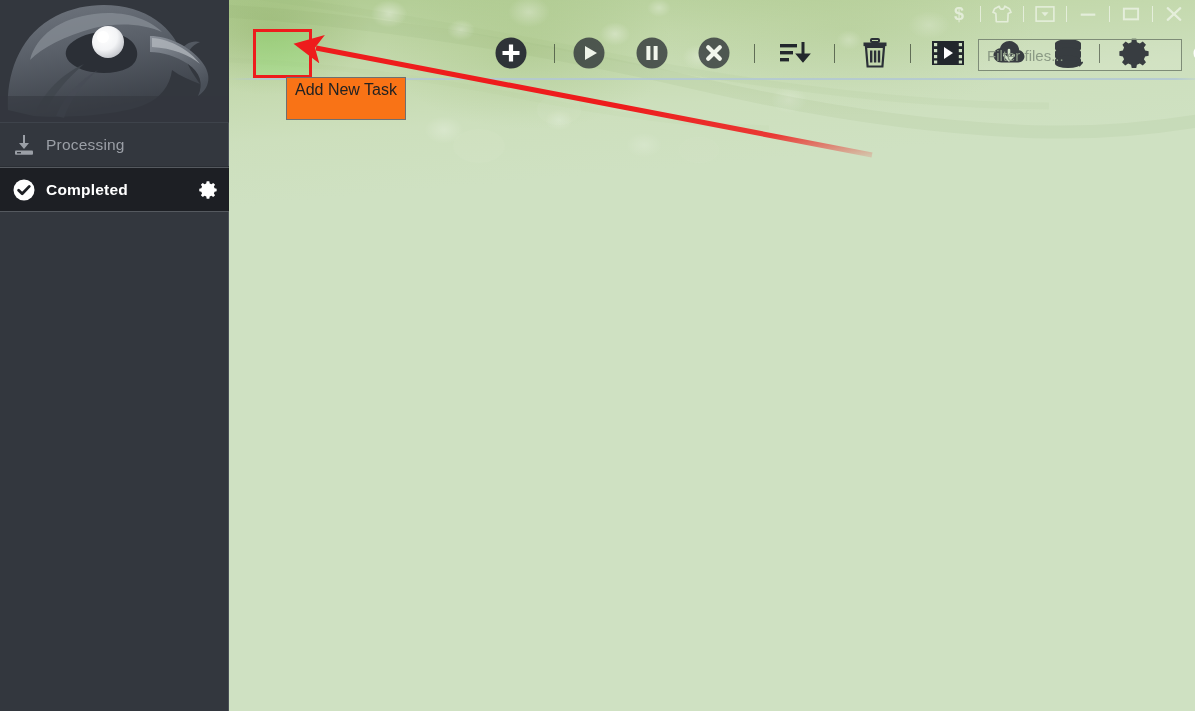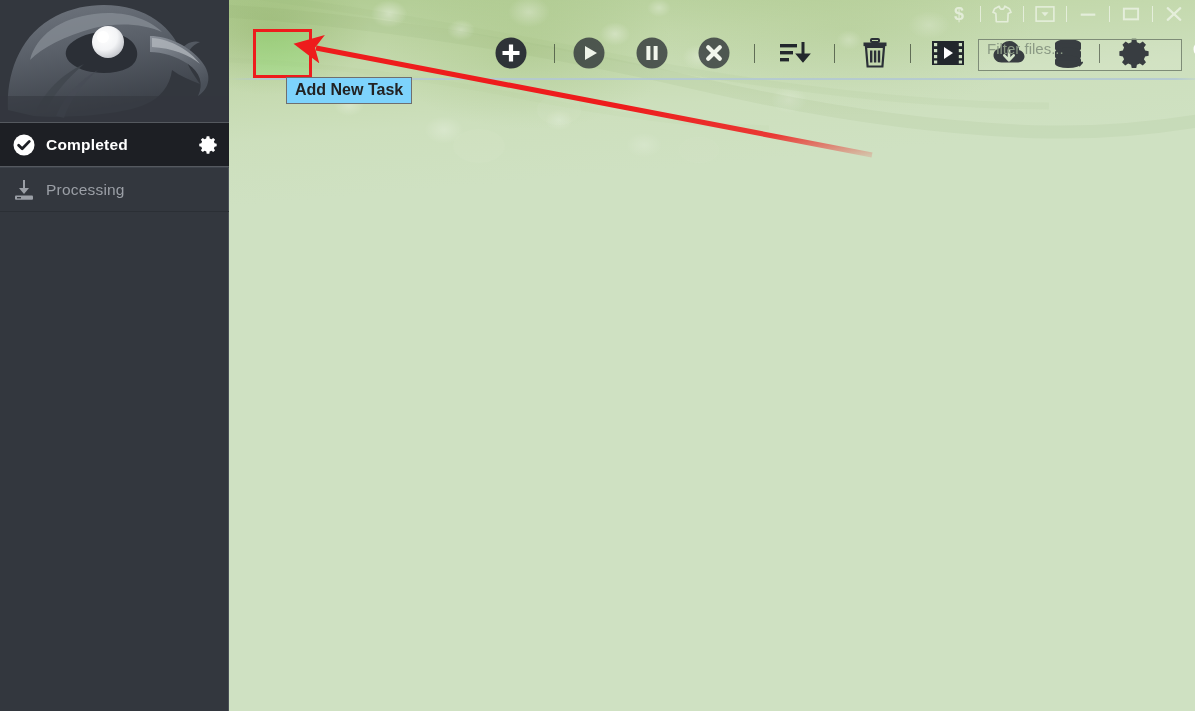--- a/index.html
+++ b/index.html
@@ -193,21 +193,21 @@
   #filter-box {
     position: absolute;
     left: 749px;
     top: 11px;
     width: 204px;
     height: 32px;
     border: 1px solid #7e8c77;
     background: rgba(255,255,255,.10);
     box-sizing: border-box;
     display: flex;
-    align-items: flex-start;
+    align-items: center;
     z-index: 22;
   }
   #filter-input {
     flex: 1;
     border: 0;
     outline: 0;
     background: transparent;
     font-family: "Liberation Sans", sans-serif;
     font-size: 15px;
     color: #4c5a48;
@@ -230,29 +230,28 @@
     height: 49px;
     border: 3px solid #ee1c1c;
     box-sizing: border-box;
     background: rgba(120,235,90,.22);
     z-index: 40;
   }
   #tooltip {
     position: absolute;
     left: 286px;
     top: 77px;
-    padding: 3px 8px 4px 8px;
-    background: #7dd3fc;
+    padding: 3px 8px 20px 8px;
+    background: #f97316;
     border: 1px solid #6f6f6f;
     font-size: 16px;
     color: #222;
     line-height: 18px;
     white-space: nowrap;
     z-index: 45;
-    font-weight: bold;
   }
   #annotation-arrow {
     position: absolute;
     left: 0; top: 0;
     width: 1195px;
     height: 711px;
     pointer-events: none;
     z-index: 50;
   }
 </style>
@@ -303,47 +302,47 @@
 
         <path d="M36,112 C44,92 62,74 84,64 C66,80 52,96 44,114 Z" fill="#41464e" opacity=".85"></path>
         <path d="M56,116 C64,96 80,80 98,70 C82,84 70,100 64,118 Z" fill="#474c55" opacity=".7"></path>
 
         <rect x="0" y="96" width="229" height="26" fill="#33373e" opacity="0.55"></rect>
       </svg>
     </div>
 
     <div style="position:absolute;left:0;top:122px;width:229px;">
 
+      <div class="nav-item">
+        <span class="nav-ico">
+          <svg width="24" height="24" viewBox="0 0 24 24">
+            <path d="M11 2 h2 v8 h4 l-5 6 l-5 -6 h4 z" fill="#9b9fa6"></path>
+            <rect x="3" y="17.5" width="18" height="4.2" rx="1" fill="#9b9fa6"></rect>
+            <rect x="5" y="19" width="4" height="1.4" fill="#33373e"></rect>
+          </svg>
+        </span>
+        <span class="nav-label">Processing</span>
+      </div>
+
       <div class="nav-item selected">
         <span class="nav-ico">
           <svg width="24" height="24" viewBox="0 0 24 24">
             <circle cx="12" cy="12" r="10.5" fill="#ffffff"></circle>
             <path d="M6.6 12.2 l3.6 3.6 l7.1 -7.4" fill="none" stroke="#1d1f24" stroke-width="2.8" stroke-linecap="round" stroke-linejoin="round"></path>
           </svg>
         </span>
         <span class="nav-label">Completed</span>
         <span class="nav-gear">
           <svg width="20" height="20" viewBox="0 0 24 24">
             <path d="M12 8.2a3.8 3.8 0 1 0 0 7.6 3.8 3.8 0 0 0 0-7.6zm0 2.2a1.6 1.6 0 1 1 0 3.2 1.6 1.6 0 0 1 0-3.2z" fill="#ffffff"></path>
             <path d="M10.4 1.6h3.2l.45 2.5 2.1.87 2.07-1.45 2.26 2.26-1.45 2.07.87 2.1 2.5.45v3.2l-2.5.45-.87 2.1 1.45 2.07-2.26 2.26-2.07-1.45-2.1.87-.45 2.5h-3.2l-.45-2.5-2.1-.87-2.07 1.45L3.42 18.2l1.45-2.07-.87-2.1-2.5-.45v-3.2l2.5-.45.87-2.1L3.42 5.76 5.68 3.5l2.07 1.45 2.1-.87z" fill="#ffffff"></path>
           </svg>
         </span>
       </div>
 
-      <div class="nav-item">
-        <span class="nav-ico">
-          <svg width="24" height="24" viewBox="0 0 24 24">
-            <path d="M11 2 h2 v8 h4 l-5 6 l-5 -6 h4 z" fill="#9b9fa6"></path>
-            <rect x="3" y="17.5" width="18" height="4.2" rx="1" fill="#9b9fa6"></rect>
-            <rect x="5" y="19" width="4" height="1.4" fill="#33373e"></rect>
-          </svg>
-        </span>
-        <span class="nav-label">Processing</span>
-      </div>
-
 
     </div>
   </div>
 
   <div id="main">
 
     <div id="wallpaper"></div>
 
     <svg id="leaf-vein" viewBox="0 0 966 200" preserveAspectRatio="none">
       <path d="M-20,10 C120,18 300,44 470,84 C600,114 720,130 820,132 C880,133 930,128 986,118" fill="none" stroke="#7f9a5e" stroke-width="13" opacity=".30"></path>

